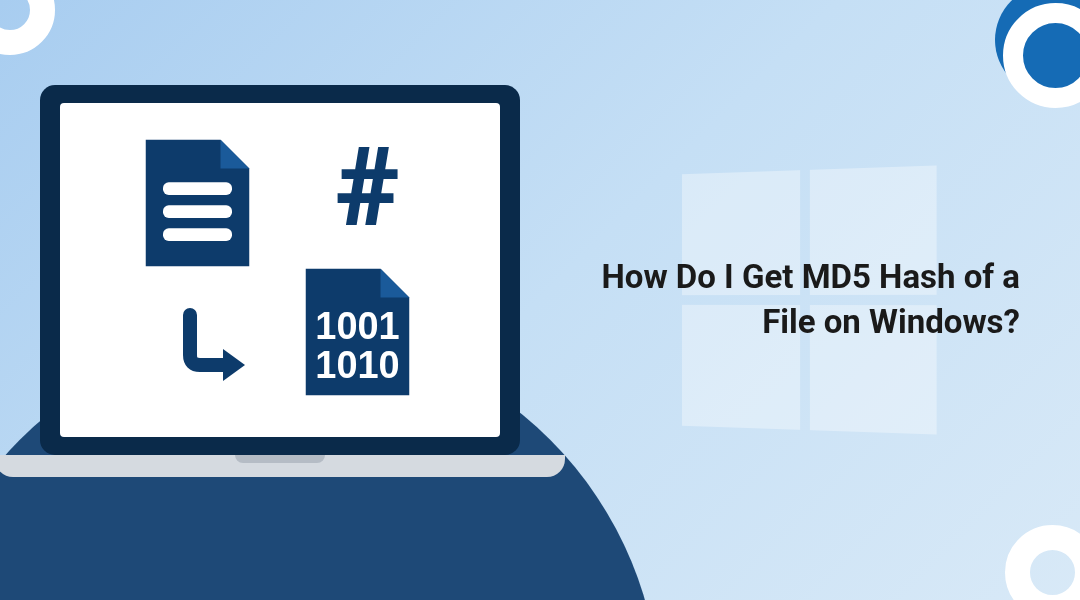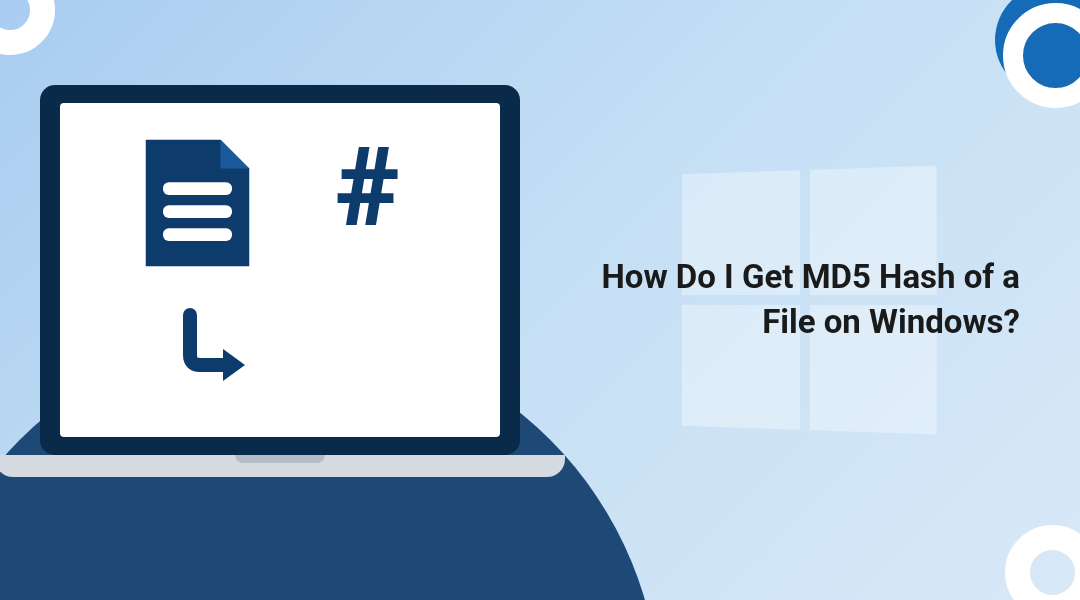--- a/index.html
+++ b/index.html
@@ -191,20 +191,28 @@
           <path d="M5 5 L70 5 L95 30 L95 115 L5 115 Z" fill="#0d3b6b"></path>
           <path d="M70 5 L70 30 L95 30 Z" fill="#1a5a9a"></path>
           <rect x="20" y="42" width="60" height="11" rx="5" fill="white"></rect>
           <rect x="20" y="62" width="60" height="11" rx="5" fill="white"></rect>
           <rect x="20" y="82" width="60" height="11" rx="5" fill="white"></rect>
         </svg>
       </div>
 
       <div class="hash-icon">#</div>
 
+      <div class="binary-icon">
+        <svg viewBox="0 0 100 120" width="100%" height="100%">
+          <path d="M5 5 L70 5 L95 30 L95 115 L5 115 Z" fill="#0d3b6b"></path>
+          <path d="M70 5 L70 30 L95 30 Z" fill="#1a5a9a"></path>
+          <text x="50" y="66" font-size="33" font-weight="900" fill="white" text-anchor="middle" font-family="Arial">1001</text>
+          <text x="50" y="100" font-size="33" font-weight="900" fill="white" text-anchor="middle" font-family="Arial">1010</text>
+        </svg>
+      </div>
 
       <div class="arrow-icon">
         <svg viewBox="0 0 80 80" width="100%" height="100%">
           <path d="M15 8 L15 48 Q15 58 25 58 L52 58" stroke="#0d3b6b" stroke-width="14" fill="none" stroke-linecap="round"></path>
           <path d="M48 42 L70 58 L48 74 Z" fill="#0d3b6b"></path>
         </svg>
       </div>
 
     </div>
   </div>

